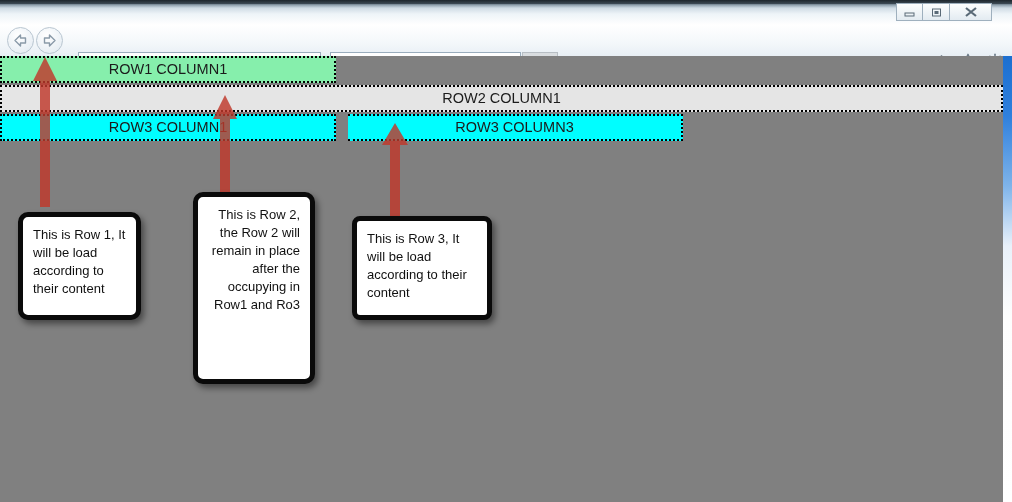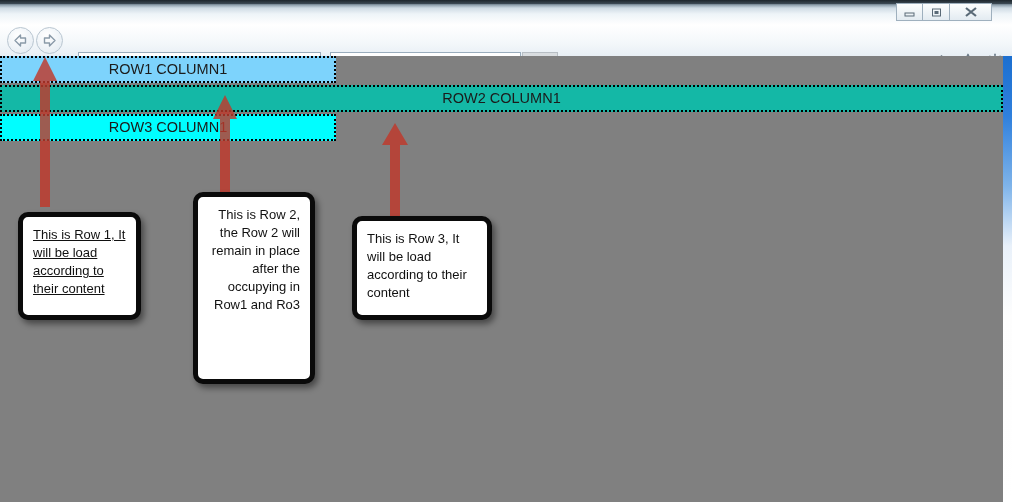--- a/index.html
+++ b/index.html
@@ -93,23 +93,23 @@
   .cell {
     border: 2px dotted #000;
     text-align: center;
     font-size: 14.5px;
     color: #1b1b1b;
     line-height: 23px;
     height: 27px;
     overflow: hidden;
   }
   .row1 { top: 0px; }
-  .row1 .cell { background: #7dd3fc; }
+  .row1 .cell { background: #86efac; }
   .row2 { top: 29px; }
-  .row2 .cell { background: #14b8a6; }
+  .row2 .cell { background: #e5e5e5; }
   .row3 { top: 58px; gap: 12px; }
   .row3 .cell { background: #00feff; }
 
   .c1 { width: 336px; }
   .c2 { width: 332px; border-left: none; }
   .c3 { width: 335px; border-left: none; }
   .cfull { width: 1003px; }
 
   
   .arrow { position: absolute; opacity: 0.82; }
@@ -238,43 +238,44 @@
     <div class="grid-row row1">
       <div class="cell c1">ROW1 COLUMN1</div>
     </div>
 
     <div class="grid-row row2">
       <div class="cell cfull">ROW2 COLUMN1</div>
     </div>
 
     <div class="grid-row row3">
       <div class="cell c1">ROW3 COLUMN1</div>
+      <div class="cell c3">ROW3 COLUMN3</div>
     </div>
 
     <div class="arrow" style="left:26px; top:-1px;">
       <svg width="38" height="155" viewBox="0 0 38 155">
         <path d="M19 2 L31 26 L24 26 L24 152 L14 152 L14 26 L7 26 Z" fill="#c0392b"></path>
       </svg>
     </div>
 
     <div class="arrow" style="left:206px; top:37px;">
       <svg width="38" height="170" viewBox="0 0 38 170">
         <path d="M19 2 L31 26 L24 26 L24 167 L14 167 L14 26 L7 26 Z" fill="#c0392b"></path>
       </svg>
     </div>
 
     <div class="arrow" style="left:376px; top:65px;">
       <svg width="38" height="100" viewBox="0 0 38 100">
         <path d="M19 2 L32 24 L24 24 L24 97 L14 97 L14 24 L6 24 Z" fill="#c0392b"></path>
       </svg>
     </div>
 
-    <div class="callout" style="left:18px; top:156px; width:123px; height:108px;text-decoration:underline;">This is Row 1, It will be load according to their content</div>
+    <div class="callout" style="left:18px; top:156px; width:123px; height:108px;">This is Row 1, It will be load according to their content</div>
 
     <div class="callout" style="left:193px; top:136px; width:122px; height:192px;text-align:right;">This is Row 2, the Row 2 will remain in place after the occupying in Row1 and Ro3</div>
 
-    <div class="callout" style="left:352px; top:160px; width:140px; height:104px;">This is Row 3, It will be load according to their content</div>
+    <div class="callout" style="left:352px; top:160px; width:140px; height:104px;border-radius:8px;">This is Row 3, It will be load according to their content</div>
 
   </div>
 
   <div class="scroll-edge"></div>
 
 </div>
 
 </body></html>

